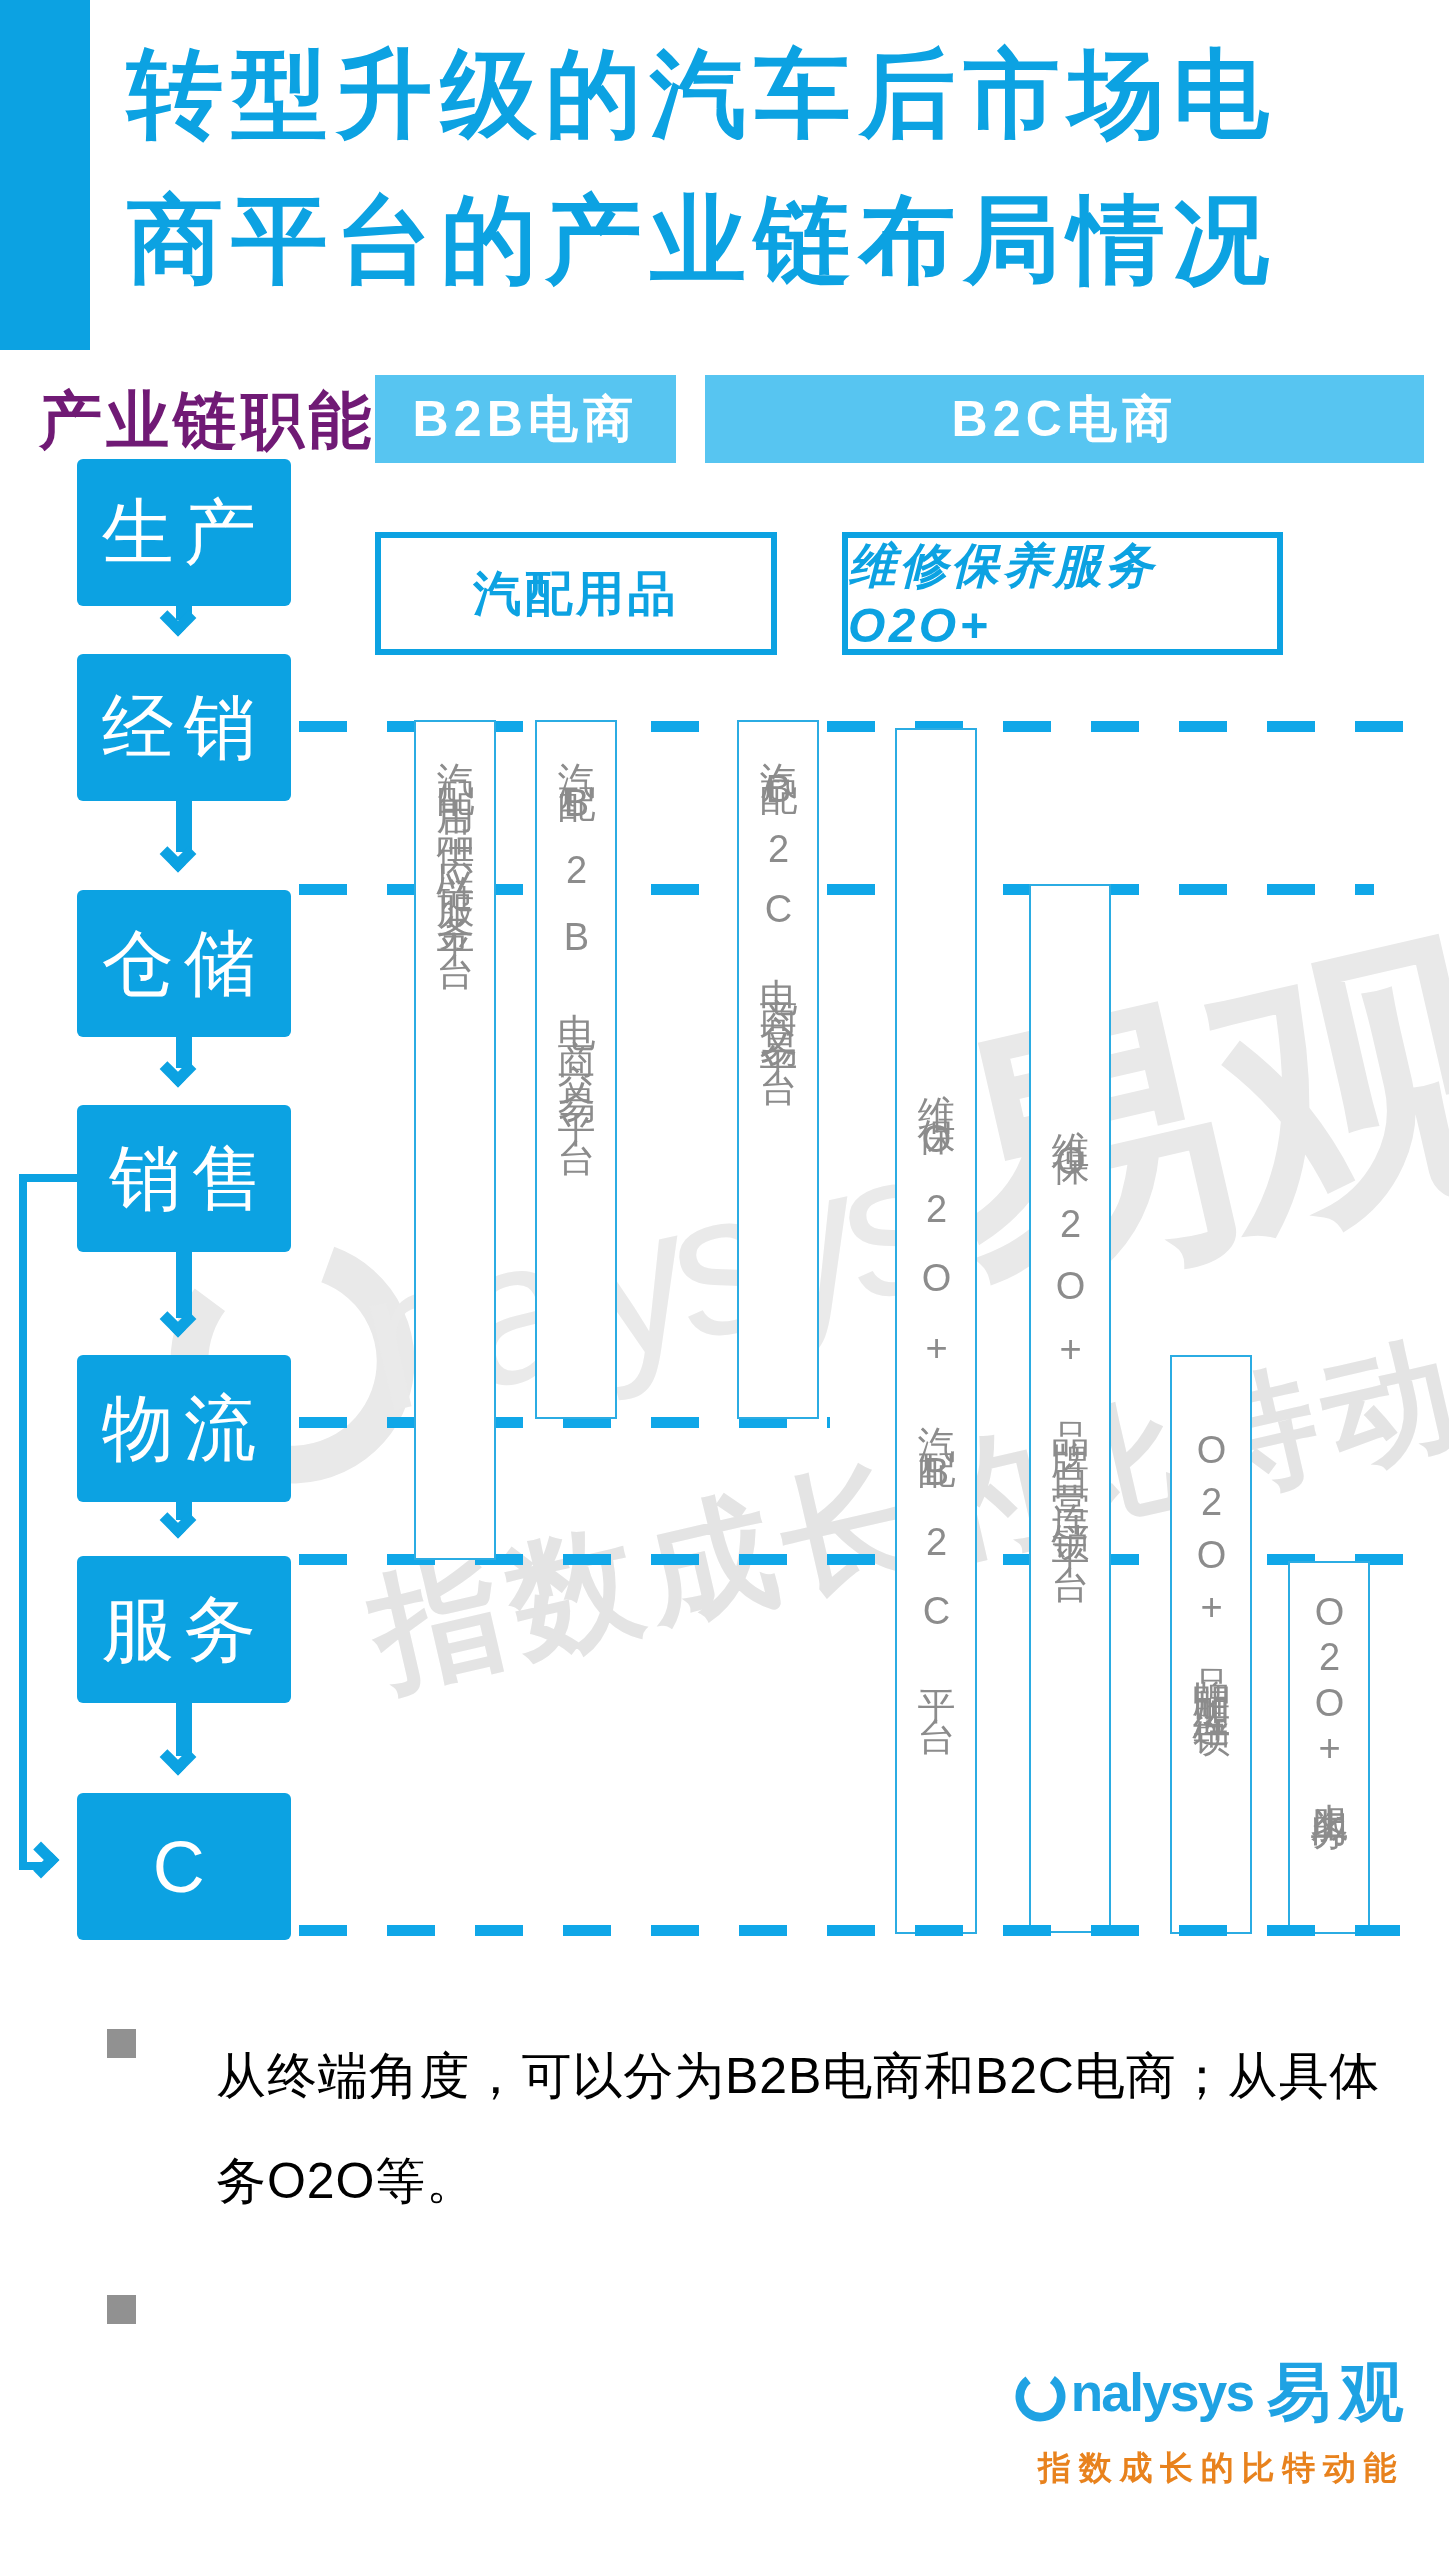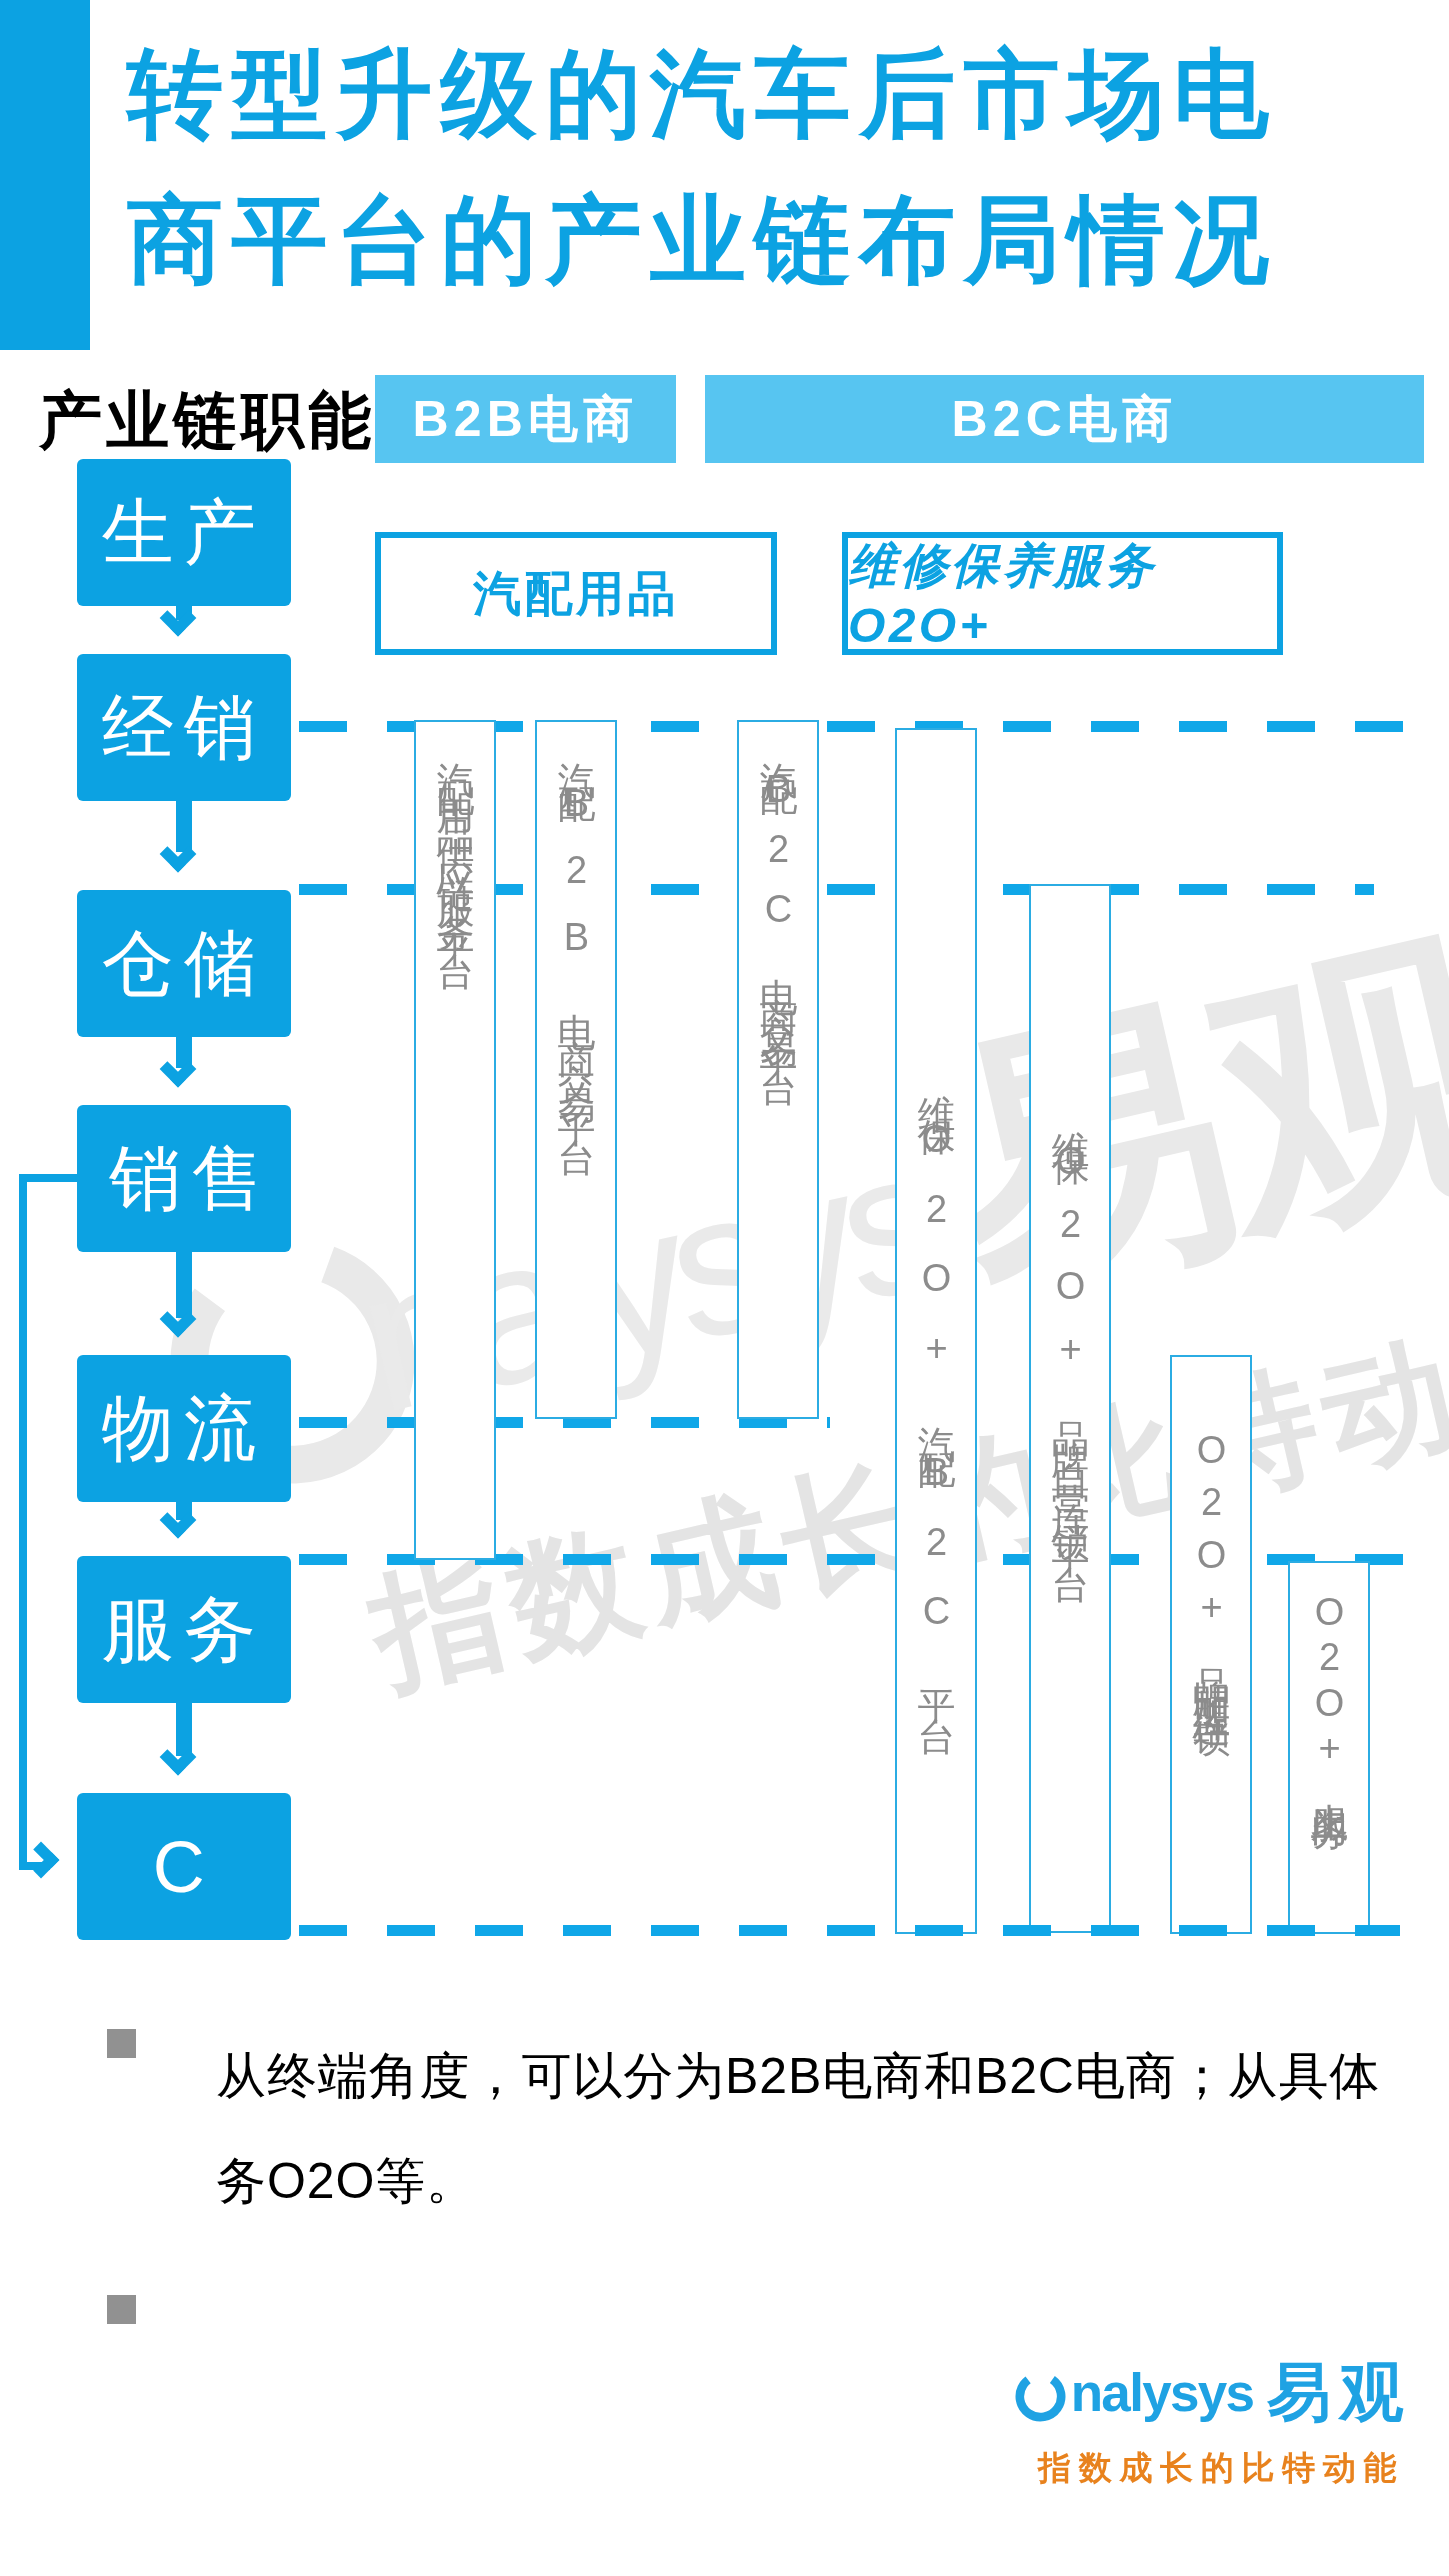--- a/index.html
+++ b/index.html
@@ -14,21 +14,21 @@
             white-space:nowrap;color:#EAEAEA;}
   .wm-brand .lat{font-size:202px;font-weight:500;letter-spacing:-13.7px;}
   .wm-brand .cjk{font-size:283px;font-weight:800;letter-spacing:-5.2px;color:#E9E9E9;margin-left:30px;}
   .wm-tagline{left:361px;top:1425px;width:1133px;transform:rotate(-13deg);
               font-size:129px;font-weight:700;letter-spacing:10.3px;color:#E4E4E4;white-space:nowrap;}
 
   
   .corner-bar{position:absolute;left:0;top:0;width:90px;height:350px;background:#0CA2E2;z-index:2;}
   .title{position:absolute;left:127px;top:20.6px;z-index:2;color:#0CA2E2;
          font-size:96px;font-weight:900;line-height:146px;letter-spacing:8.6px;white-space:nowrap;text-align:right;}
-  .chain-label{position:absolute;left:39px;top:378px;z-index:2;color:#000000;
+  .chain-label{position:absolute;left:39px;top:378px;z-index:2;color:#701a75;
                font-size:63px;font-weight:800;letter-spacing:4.3px;}
 
   
   .fbox{position:absolute;left:77px;width:214px;height:147px;background:#0CA2E2;border-radius:6px;
         display:flex;align-items:center;justify-content:center;color:#fff;
         font-size:72px;font-weight:400;letter-spacing:10.3px;z-index:2;}
   .f0{top:459px;}.f1{top:654px;}.f2{top:890px;}.f3{top:1105px;padding-left:15px;}
   .f4{top:1355px;}.f5{top:1556px;}.f6{top:1793px;}
 
   

